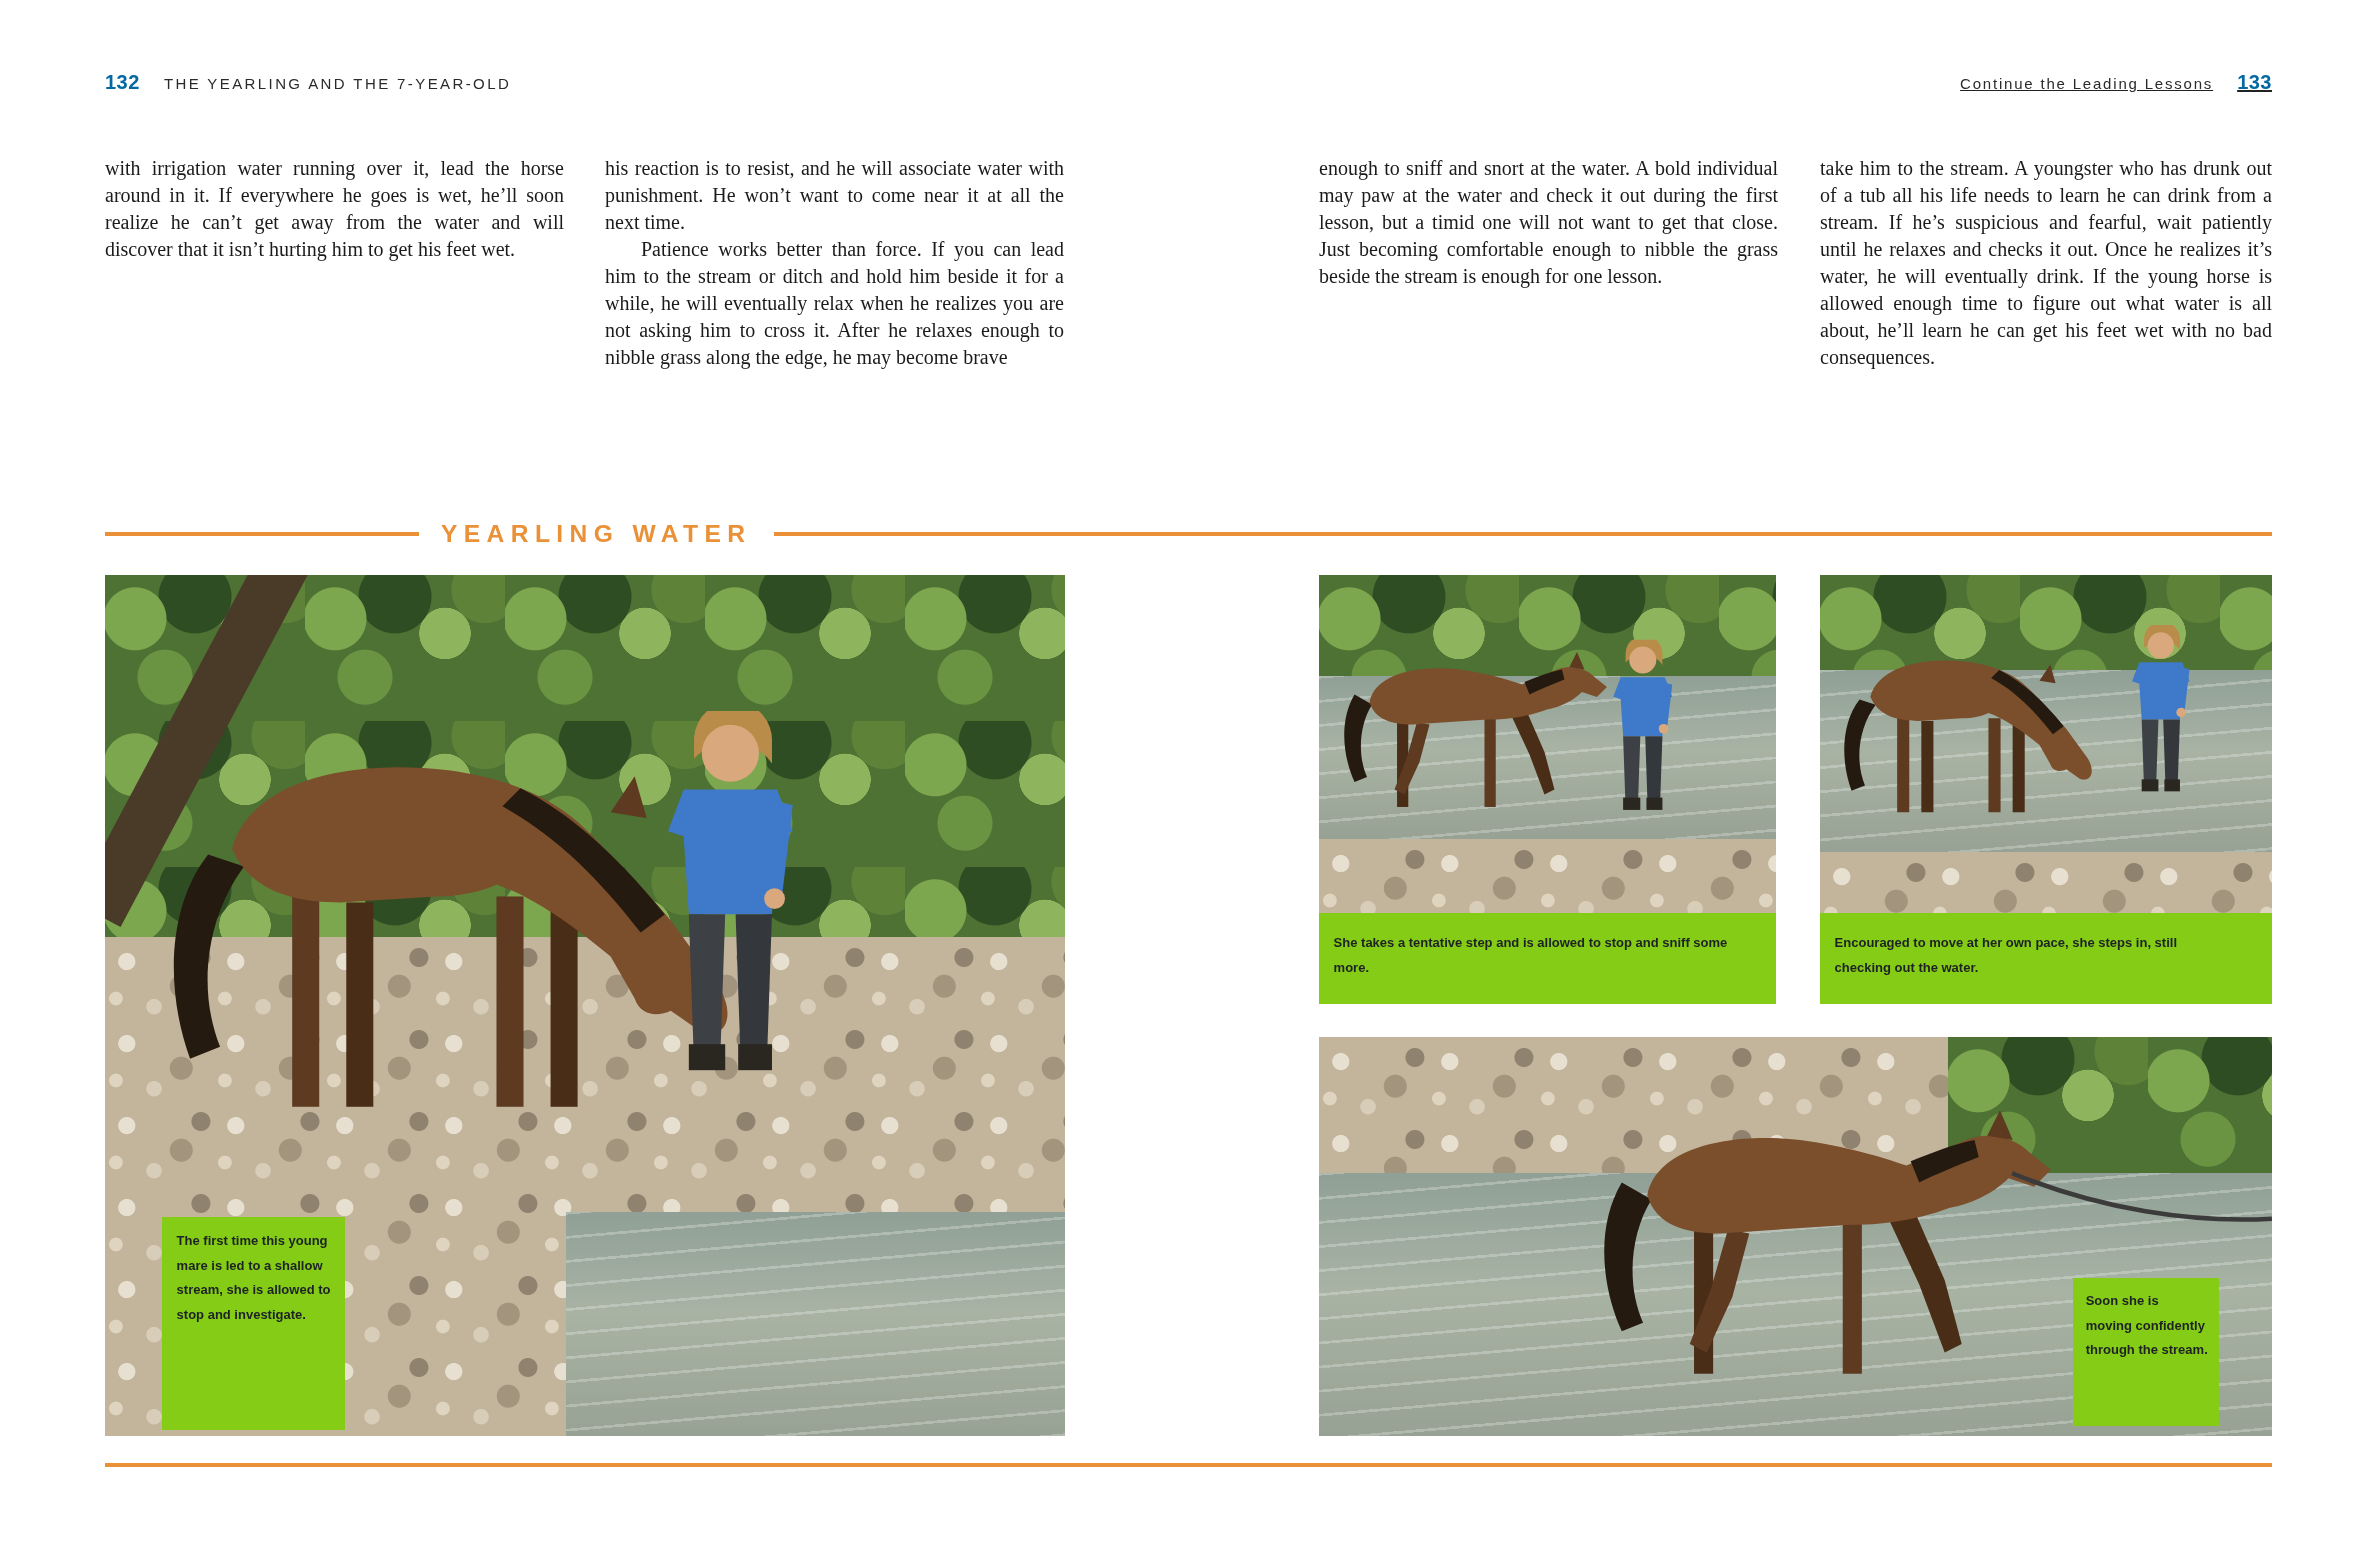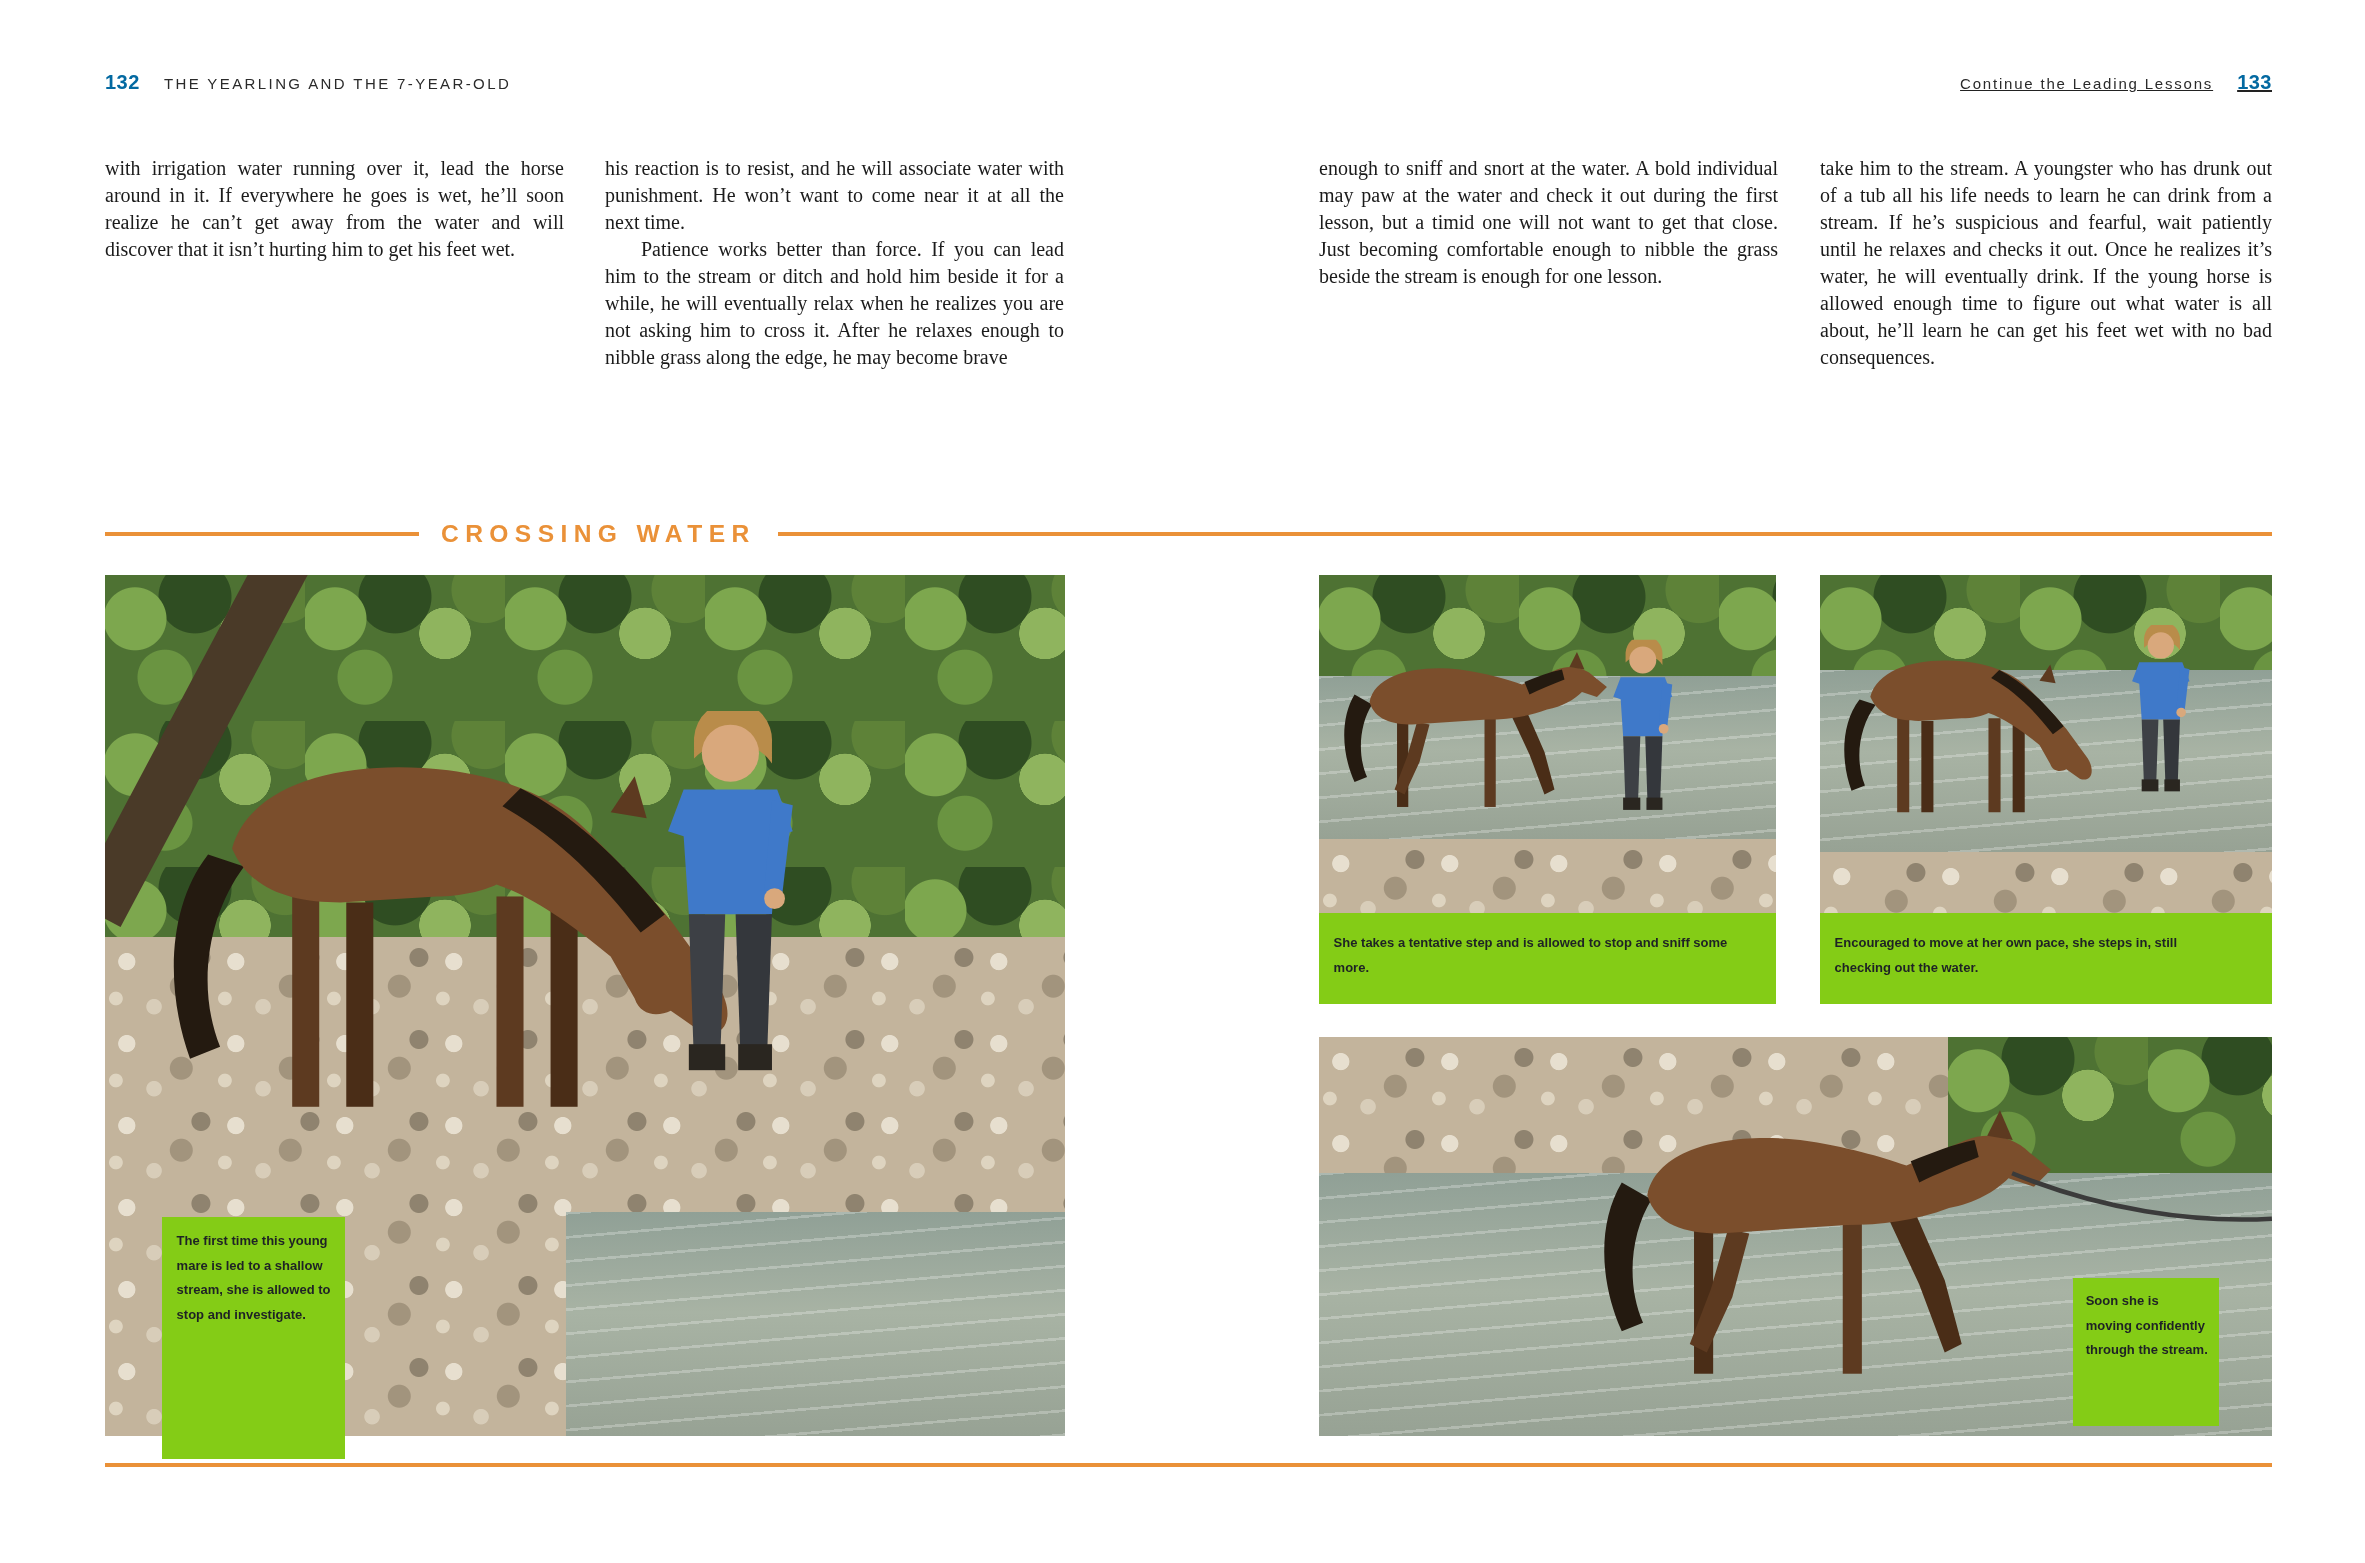--- a/index.html
+++ b/index.html
@@ -70,21 +70,21 @@
     background-image:repeating-linear-gradient(175deg, rgba(255,255,255,0.25) 0 2.7px, rgba(0,0,0,0) 2.7px 24px);}
   .trunk{position:absolute;background:#4a3a28;}
   .horse,.person,.rope{position:absolute;}
   
   .caption{
     position:absolute;background:#84cc16;color:#1e2225;
     font-family:"Liberation Sans", sans-serif;font-size:13px;line-height:24.6px;
     box-sizing:border-box;
     font-weight:bold;
   }
-  .cap-a{left:162px;top:1217px;width:183px;height:242px;padding:12px 12.7px 0 14.6px;}
+  .cap-a{left:162px;top:1217px;width:183px;height:213px;padding:12px 12.7px 0 14.6px;}
   .cap-b{left:1319px;top:913px;width:457px;height:91px;padding:18px 27px 0 14.6px;}
   .cap-c{left:1820px;top:913px;width:452px;height:91px;padding:18px 91px 0 14.6px;}
   .cap-d{left:2073px;top:1278px;width:146px;height:148px;padding:11px 11px 0 12.7px;}
   
   .bottom-rule{position:absolute;left:105px;top:1463px;width:2167px;height:3.6px;background:#EA9138;}
   .defs-hidden{position:absolute;width:0;height:0;overflow:hidden;}
 </style>
 </head>
 <body>
 
@@ -148,21 +148,21 @@
   </div>
   <div class="col c3">
     <p>enough to sniff and snort at the water. A bold individual may paw at the water and check it out during the first lesson, but a timid one will not want to get that close. Just becoming comfortable enough to nibble the grass beside the stream is enough for one lesson.</p>
   </div>
   <div class="col c4">
     <p>take him to the stream. A youngster who has drunk out of a tub all his life needs to learn he can drink from a stream. If he’s suspicious and fearful, wait patiently until he relaxes and checks it out. Once he realizes it’s water, he will eventually drink. If the young horse is allowed enough time to figure out what water is all about, he’ll learn he can get his feet wet with no bad consequences.</p>
   </div>
 
   <div class="section-bar">
     <div class="rule first"></div>
-    <div class="sec-title">CROSSING WATER</div>
+    <div class="sec-title">YEARLING WATER</div>
     <div class="rule grow"></div>
   </div>
 
   <div class="photo ph-a">
     <div class="foliage" style="height:42%;"></div>
     <div class="trunk" style="left:64px;top:-55px;width:53px;height:419px;transform:rotate(28deg);"></div>
     <div class="pebbles" style="height:58%;"></div>
     <div class="water" style="right:0;bottom:0;width:52%;height:26%;"></div>
     <svg class="horse" style="left:55px;top:100px;width:691px;height:491px;" viewBox="0 0 760 540" width="691" height="491">
         <use href="#horse-graze"></use>

